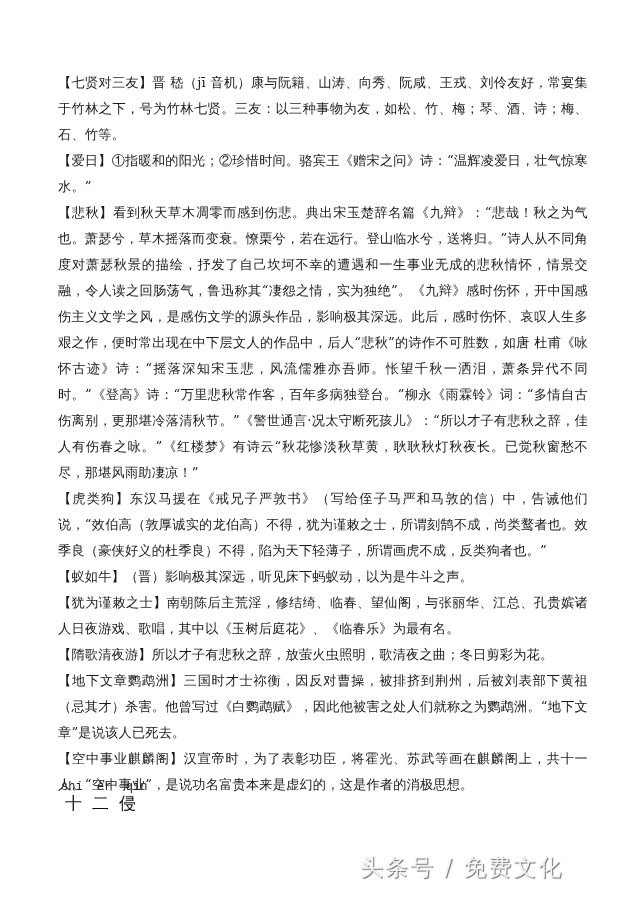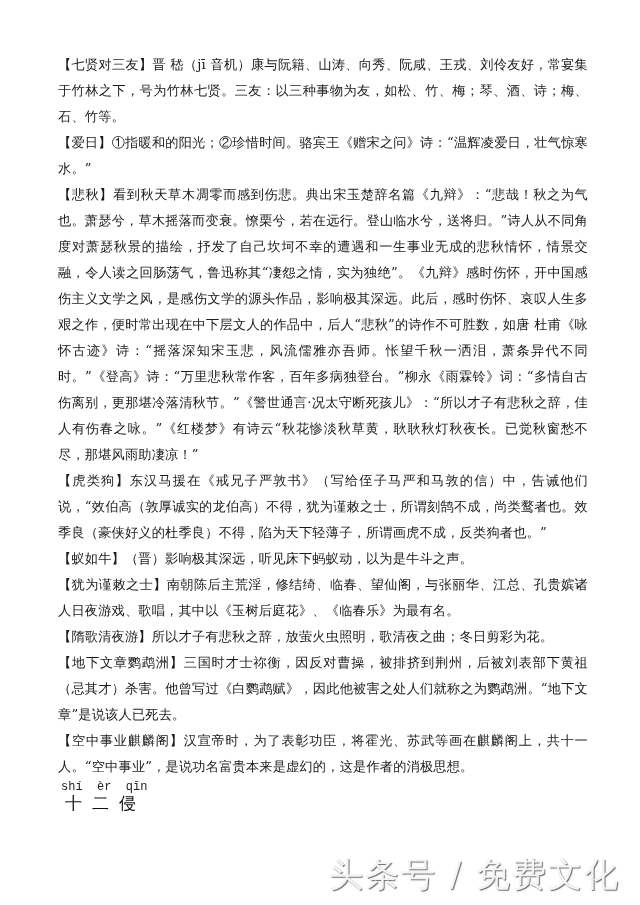--- a/index.html
+++ b/index.html
@@ -11,21 +11,21 @@
     width: 640px;
     height: 905px;
     position: relative;
     overflow: hidden;
     font-family: "DejaVu Serif", "Liberation Serif", serif;
     color: #1a1a1a;
   }
   .page {
     position: absolute;
     left: 58px;
-    top: 52px;
+    top: 70px;
     width: 530px;
   }
   .entry {
     font-size: 13.2px;
     line-height: 26px;
     margin: 0;
     padding: 0;
     text-align: justify;
     letter-spacing: 0.2px;
   }
@@ -48,24 +48,24 @@
   .hanzi-row {
     font-size: 17px;
     line-height: 20px;
     letter-spacing: 10px;
     padding-left: 4px;
     color: #111;
     font-family: Liberation Serif, serif;
   }
   .watermark {
     position: absolute;
-    left: 329px;
+    left: 360px;
     top: 852px;
     font-family: "DejaVu Sans", "Liberation Sans", sans-serif;
-    font-size: 34px;
+    font-size: 23px;
     letter-spacing: 2px;
     color: #f4f4f4;
     text-shadow: 1px 1px 1px #6a6a6a, -1px -1px 0 #ffffff;
     white-space: nowrap;
   }
 </style>
 </head>
 <body>
 
 <div class="page">

